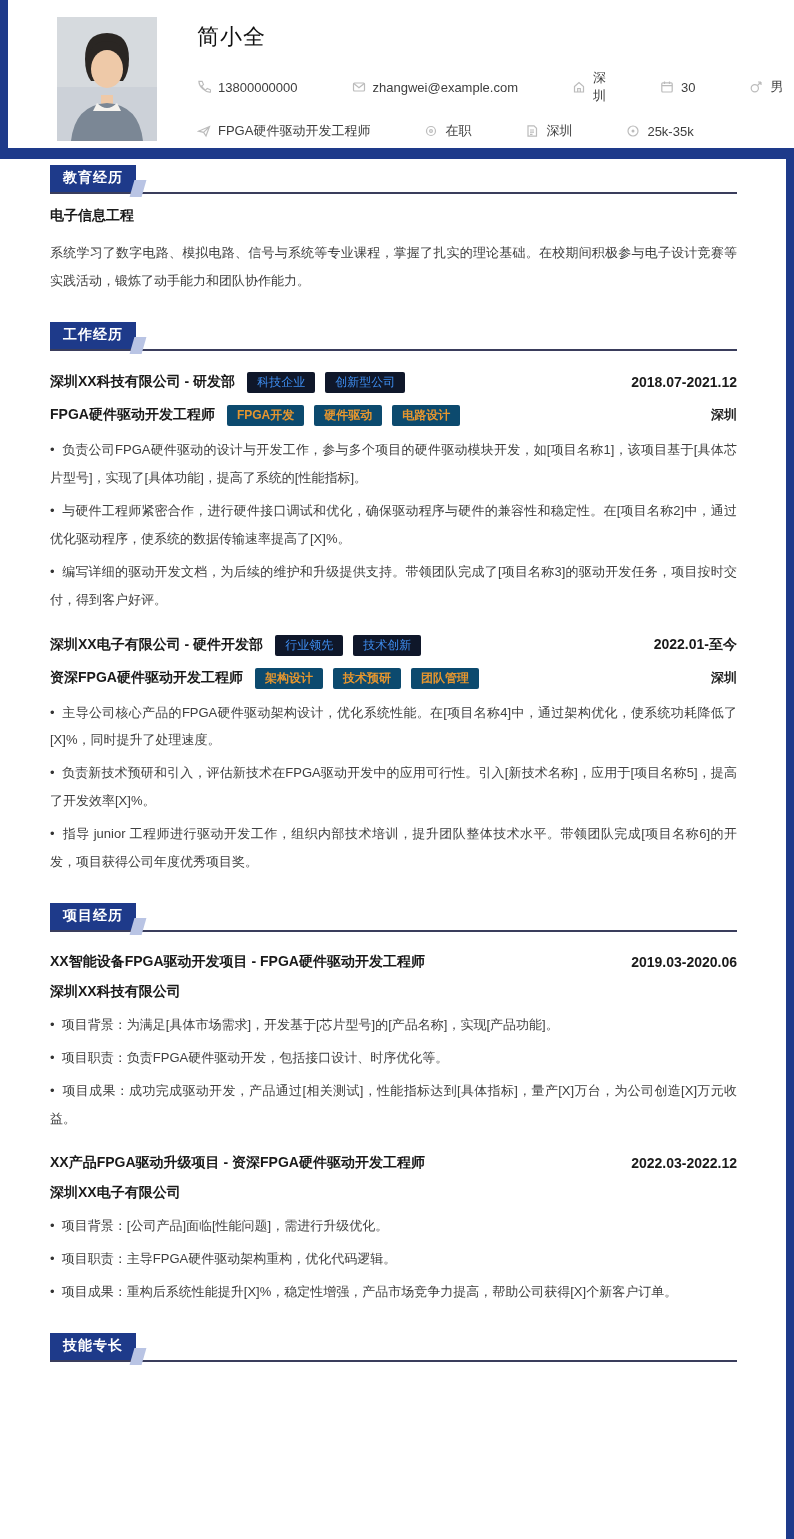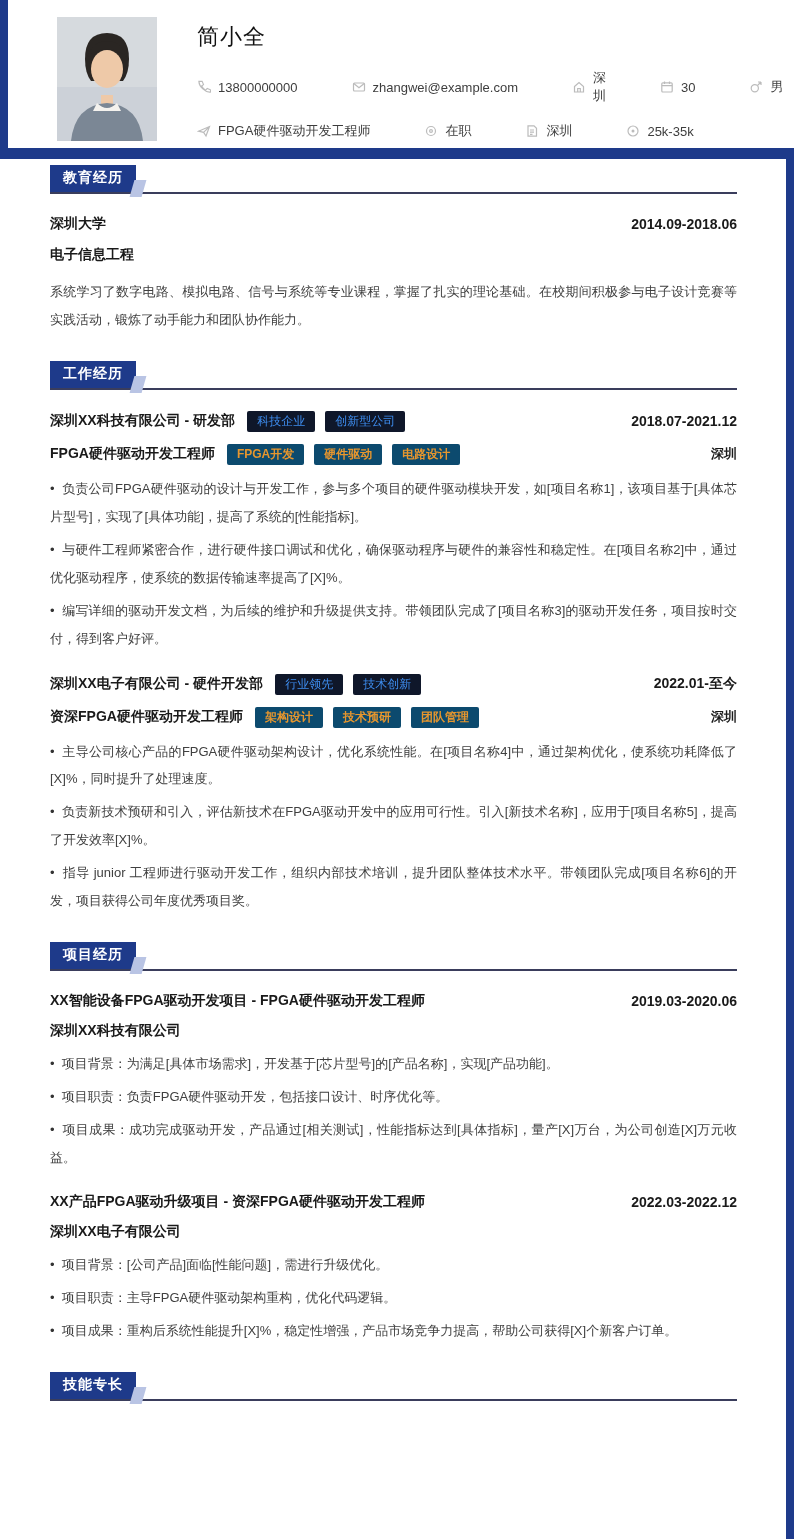--- a/index.html
+++ b/index.html
@@ -158,24 +158,20 @@
     </div>
   </div>
 </div>
 
 <div class="content">
 
   <div class="section" style="margin-top:17px;">
     <div class="section-head">
       <div class="badge"><span>教育经历</span></div>
     </div>
-    <div class="entry-row">
-      <span class="entry-title">深圳大学</span>
-      <span class="entry-date">2014.09-2018.06</span>
-    </div>
     <div class="entry-row" style="margin-top:13px;">
       <span class="entry-title">电子信息工程</span>
     </div>
     <p class="para">系统学习了数字电路、模拟电路、信号与系统等专业课程，掌握了扎实的理论基础。在校期间积极参与电子设计竞赛等实践活动，锻炼了动手能力和团队协作能力。</p>
   </div>
 
   <div class="section">
     <div class="section-head">
       <div class="badge"><span>工作经历</span></div>
     </div>

